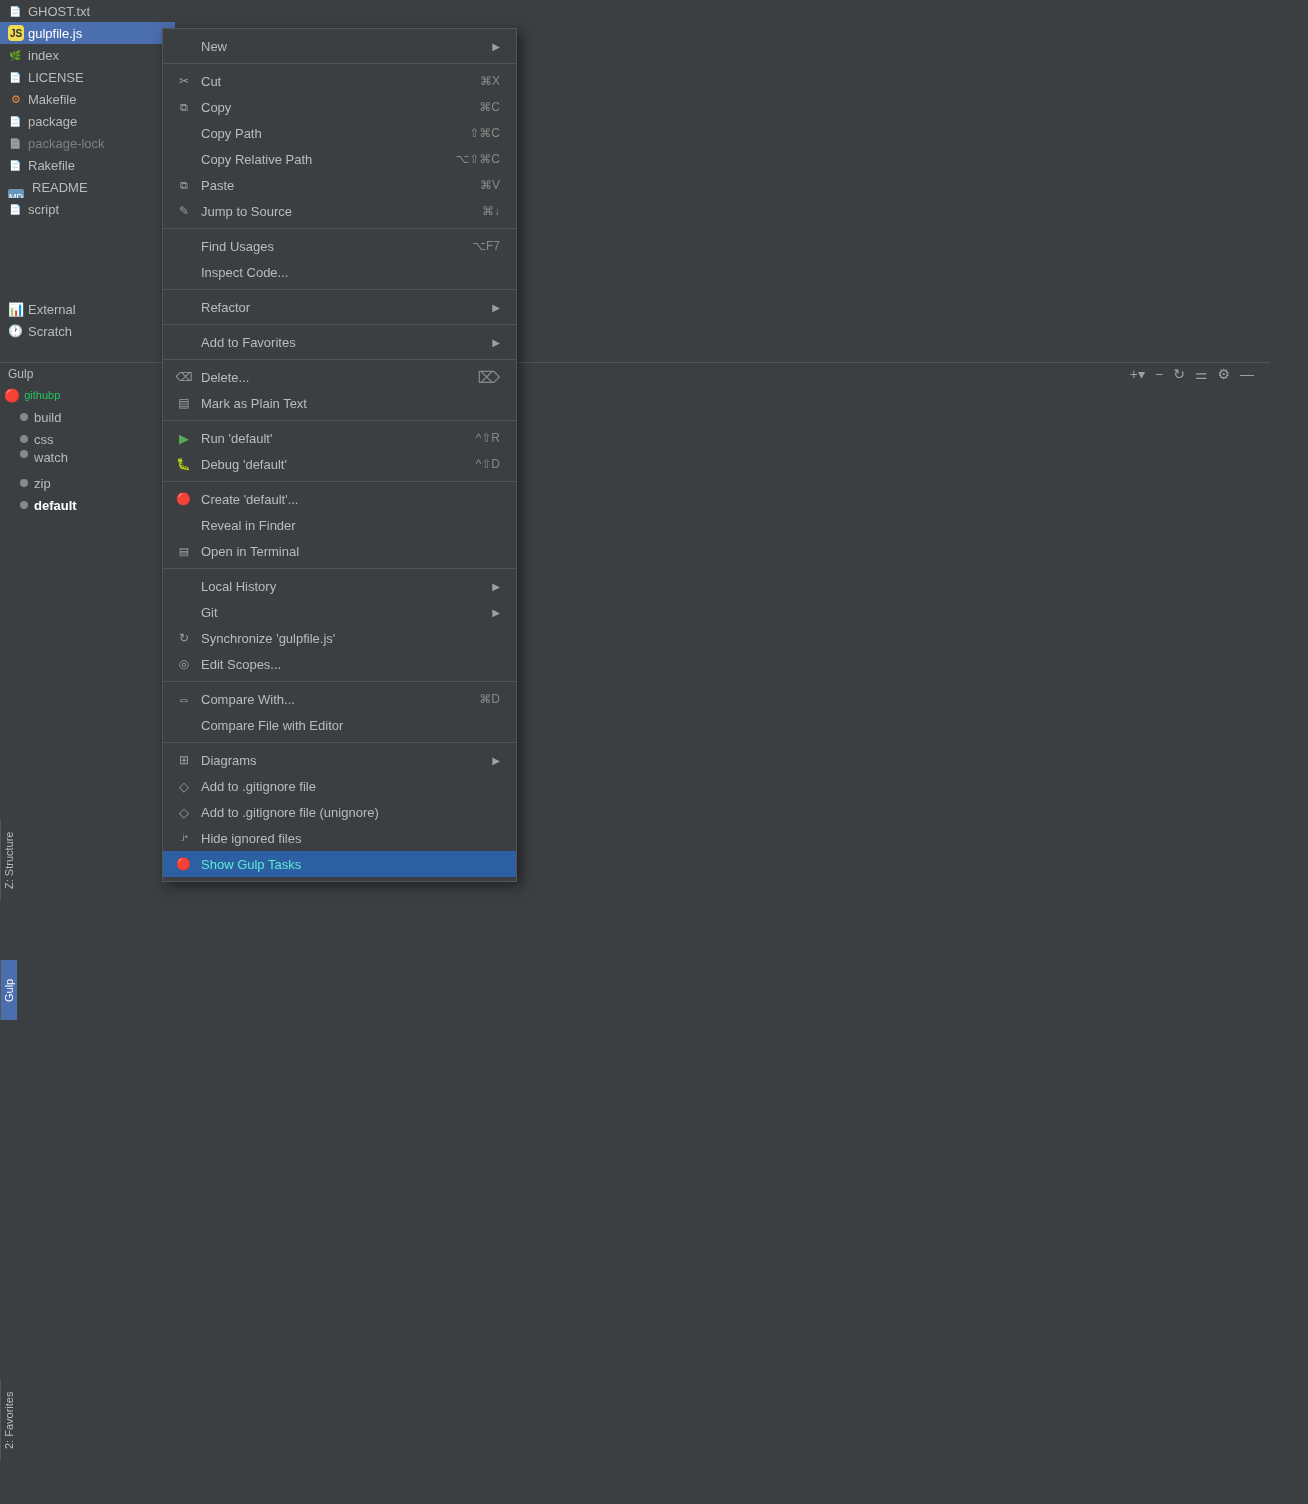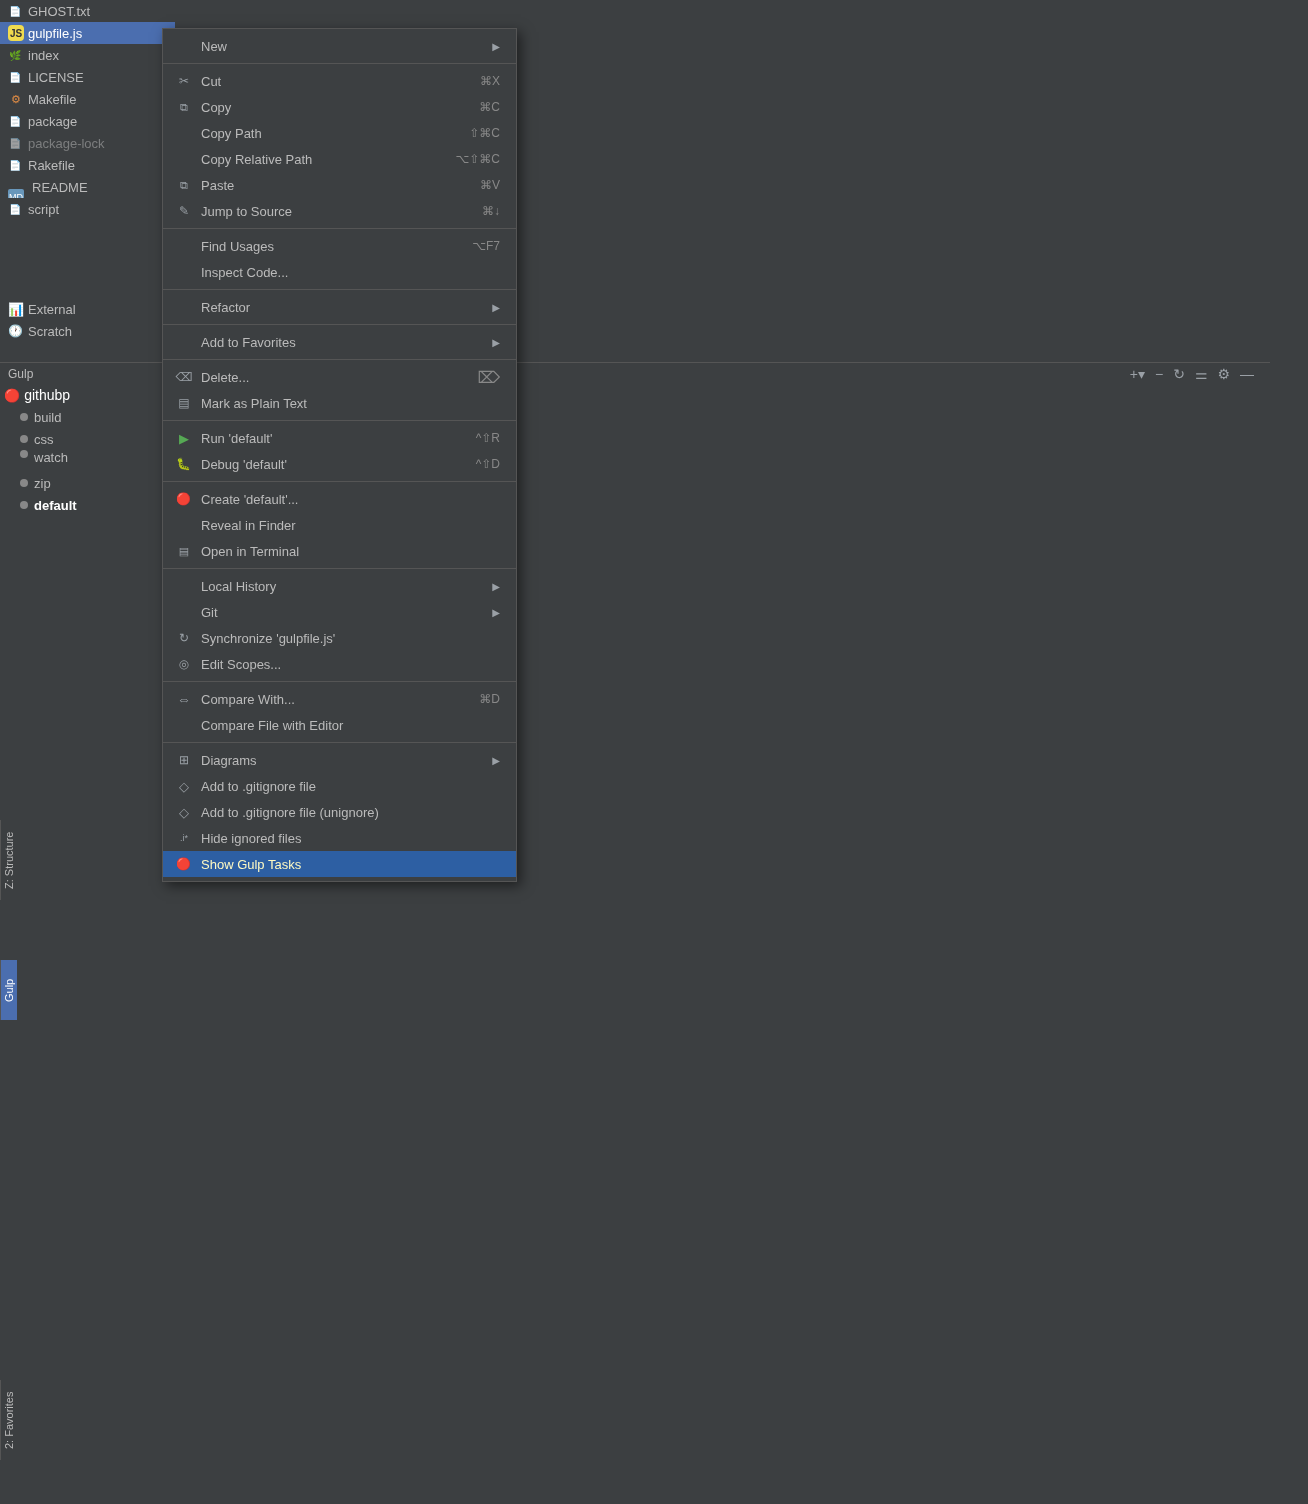--- a/index.html
+++ b/index.html
@@ -215,21 +215,21 @@
     <span style="color:#9aa0a6;font-size:14px;cursor:pointer;">↻</span>
     <span style="color:#9aa0a6;font-size:14px;cursor:pointer;">⚌</span>
     <span style="color:#9aa0a6;font-size:14px;cursor:pointer;">⚙</span>
     <span style="color:#9aa0a6;font-size:14px;cursor:pointer;">—</span>
   </div>
 </div>
 
 <div style="position:absolute;top:384px;left:0;width:175px;">
   <div style="display:flex;align-items:center;height:22px;padding-left:4px;">
     <span style="color:#cc3333;margin-right:4px;font-size:13px;">🔴</span>
-    <span style="color:#ffffff;font-size:14px;">githubp</span>
+    <span style="color:#22c55e;font-size:11px;">githubp</span>
   </div>
 
   <div style="display:flex;align-items:center;height:22px;padding-left:20px;">
     <span style="width:8px;height:8px;border-radius:50%;background:#888;margin-right:6px;display:inline-block;"></span>
     <span>build</span>
   </div>
   <div style="display:flex;align-items:center;height:22px;padding-left:20px;">
     <span style="width:8px;height:8px;border-radius:50%;background:#888;margin-right:6px;display:inline-block;"></span>
     <span>css</span>
   </div>
@@ -430,16 +430,16 @@
     <span class="menu-label">Add to .gitignore file (unignore)</span>
   </div>
 
   <div class="menu-item">
     <span class="menu-icon" style="font-size:9px;color:#9aa0a6;">.i*</span>
     <span class="menu-label">Hide ignored files</span>
   </div>
 
   <div class="menu-item highlighted" style="background:#2d5fa3;">
     <span class="menu-icon" style="color:#cc3333;font-size:12px;">🔴</span>
-    <span class="menu-label" style="color:#fef9c3;font-weight:500;">Show Gulp Tasks</span>
+    <span class="menu-label" style="color:#5eead4;font-weight:500;">Show Gulp Tasks</span>
   </div>
 
 </div>
 
 </body></html>

